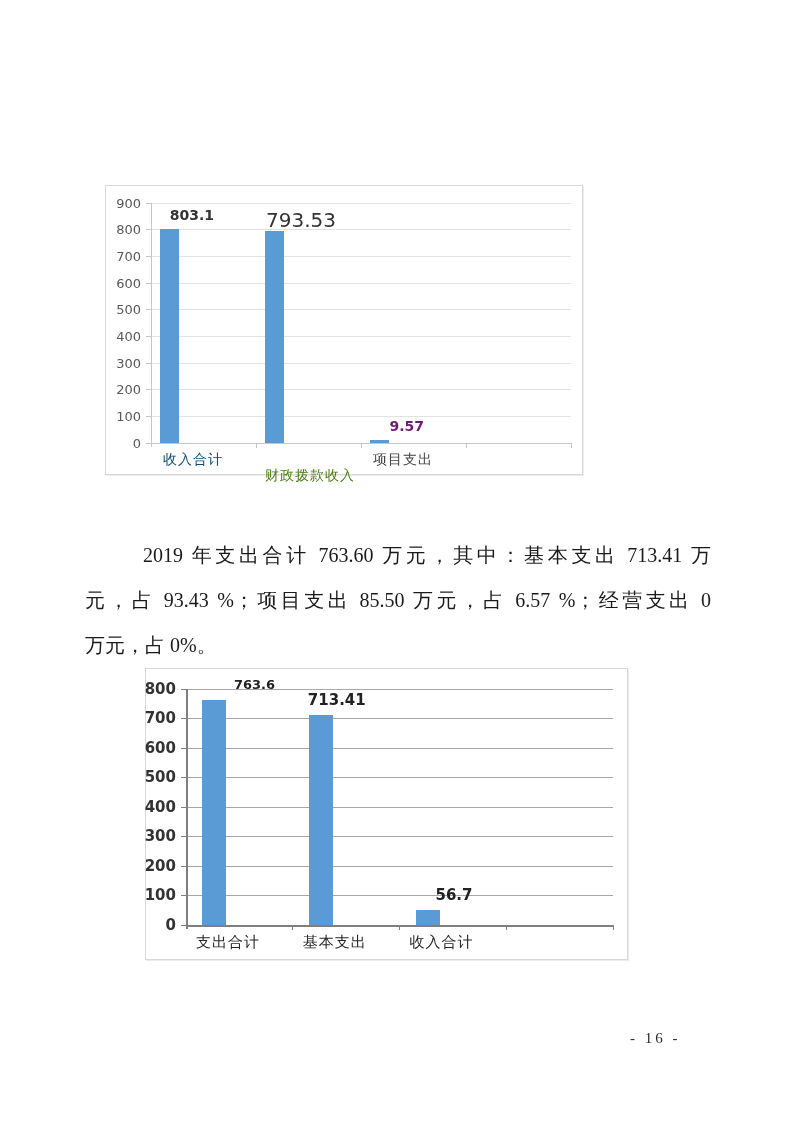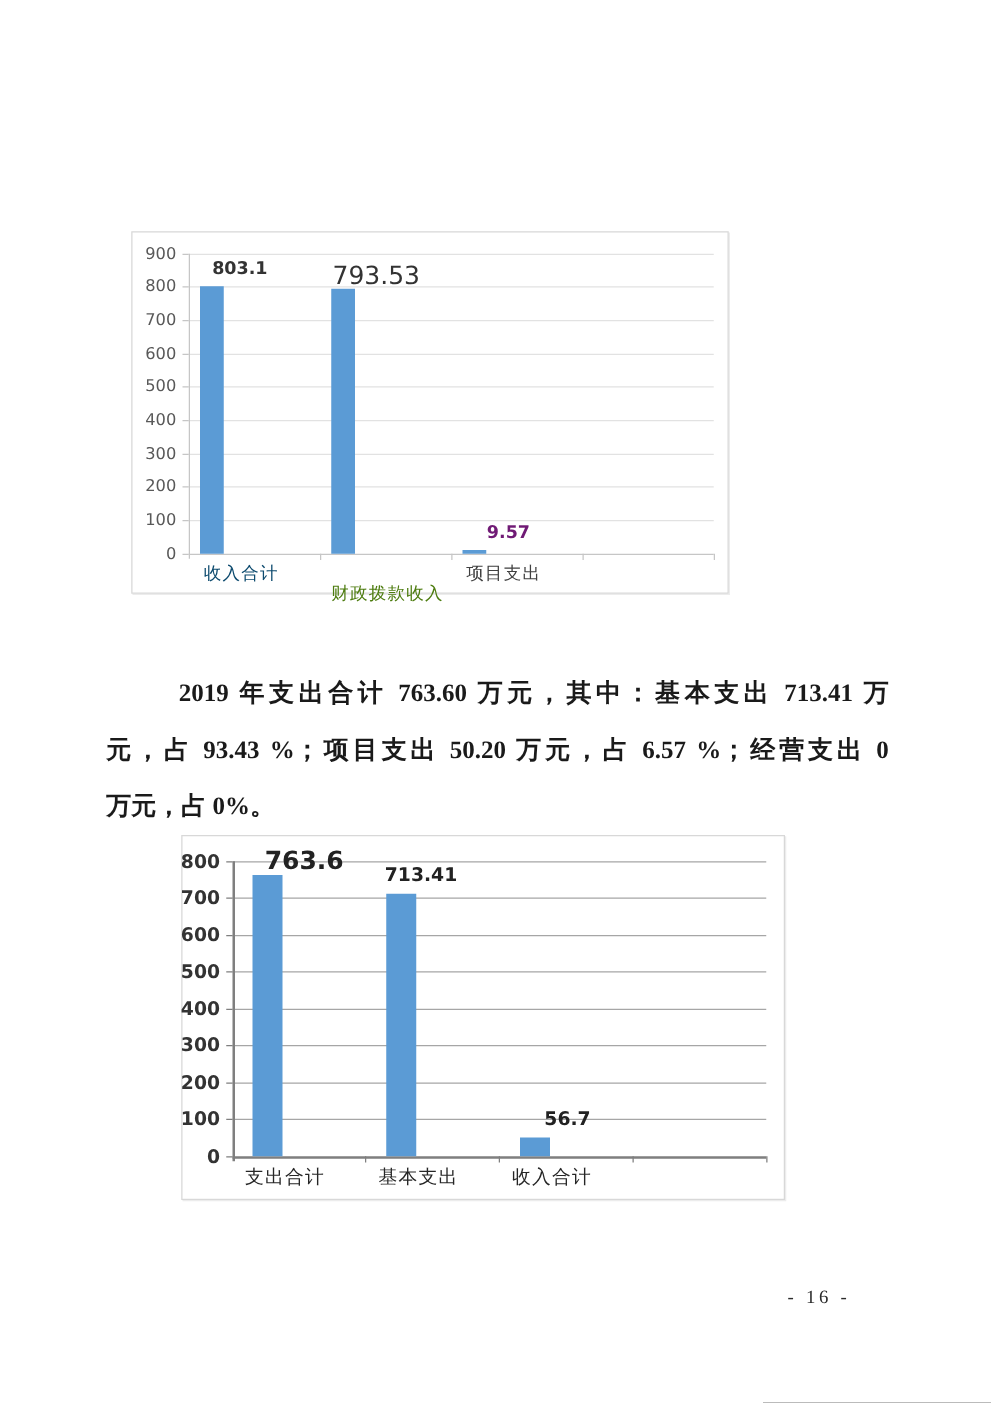--- a/index.html
+++ b/index.html
@@ -20,21 +20,21 @@
   .heading{
     position:absolute;left:143px;top:492px;margin:0;
     font-family:"Liberation Sans","DejaVu Sans",sans-serif;
     font-weight:700;font-size:21px;color:#111;
     letter-spacing:2px;
   }
   .para{
     position:absolute;left:85px;top:533px;width:626px;
     font-size:20px;
   }
-  .para p{margin:0;line-height:45px;white-space:nowrap;font-weight:bold;}
+  .para p{margin:0;line-height:45px;white-space:nowrap;}
   .para p.jline{white-space:normal;text-align:justify;text-align-last:justify;}
   .para p.indent{padding-left:58px;}
   .chart{
     position:absolute;background:#fff;
     border:1px solid #d8d8d8;
     box-shadow:1px 1px 0 #ececec;
   }
   .chart1{left:105px;top:185px;width:476px;height:288px;}
   .chart2{left:145px;top:668px;width:481px;height:290px;}
   .chart *{position:absolute;}
@@ -97,21 +97,21 @@
       <div class="val-label" style="left: 140px; top: 24.392px; width: 90px; font-size: 20px; font-weight: 400; color: rgb(51, 51, 51);">793.53</div>
       <div class="cat-label" style="left: 144px; top: 267px; width: 120px; font-size: 14px; color: #4d7c0f; letter-spacing: 1px; margin-top: 16px;">财政拨款收入</div>
       <div class="bar" style="left: 263.5px; top: 254.448px; width: 19px; height: 2.552px; background: rgb(91, 155, 213);"></div>
       <div class="val-label" style="left: 228px; top: 233.448px; width: 90px; font-size: 14px; font-weight: 600; color: #701a75;">9.57</div>
       <div class="cat-label" style="left: 237px; top: 267px; width: 120px; font-size: 14px; color: rgb(64, 64, 64); letter-spacing: 1px;">项目支出</div>
     </div>
 
 
   <div class="para">
     <p class="jline indent">2019 年支出合计 763.60 万元，其中：基本支出 713.41 万</p>
-    <p class="jline">元，占 93.43 %；项目支出 50.20 万元，占 6.57 %；经营支出 0</p>
+    <p class="jline">元，占 93.43 %；项目支出 85.50 万元，占 6.57 %；经营支出 0</p>
     <p>万元，占 0%。</p>
   </div>
 
   <div class="chart chart2" id="chart-1">
       <div class="ylabel" style="left: -22px; top: 248.5px; width: 52px; font-size: 15px; font-weight: 700; color: rgb(51, 51, 51);">0</div>
       <div class="tick" style="left: 35px; top: 255.5px; width: 5px; height: 1px; background: rgb(127, 127, 127);"></div>
       <div class="grid-line" style="left: 40px; top: 226px; width: 427px; height: 1px; background: rgb(166, 166, 166);"></div>
       <div class="ylabel" style="left: -22px; top: 219px; width: 52px; font-size: 15px; font-weight: 700; color: rgb(51, 51, 51);">100</div>
       <div class="tick" style="left: 35px; top: 226px; width: 5px; height: 1px; background: rgb(127, 127, 127);"></div>
       <div class="grid-line" style="left: 40px; top: 196.5px; width: 427px; height: 1px; background: rgb(166, 166, 166);"></div>
@@ -135,21 +135,21 @@
       <div class="grid-line" style="left: 40px; top: 19.5px; width: 427px; height: 1px; background: rgb(166, 166, 166);"></div>
       <div class="ylabel" style="left: -22px; top: 12.5px; width: 52px; font-size: 15px; font-weight: 700; color: rgb(51, 51, 51);">800</div>
       <div class="tick" style="left: 35px; top: 19.5px; width: 5px; height: 1px; background: rgb(127, 127, 127);"></div>
       <div class="axis-line" style="left: 40px; top: 20px; width: 2px; height: 240px; background: rgb(127, 127, 127);"></div>
       <div class="axis-line" style="left: 40px; top: 256px; width: 427px; height: 2px; background: rgb(127, 127, 127);"></div>
       <div class="tick" style="left: 146.25px; top: 256px; width: 1px; height: 5px; background: rgb(127, 127, 127);"></div>
       <div class="tick" style="left: 253px; top: 256px; width: 1px; height: 5px; background: rgb(127, 127, 127);"></div>
       <div class="tick" style="left: 359.75px; top: 256px; width: 1px; height: 5px; background: rgb(127, 127, 127);"></div>
       <div class="tick" style="left: 466.5px; top: 256px; width: 1px; height: 5px; background: rgb(127, 127, 127);"></div>
       <div class="bar" style="left: 56px; top: 30.738px; width: 24px; height: 225.262px; background: rgb(91, 155, 213);"></div>
-      <div class="val-label" style="left: 23px; top: 8.738px; width: 90px; font-size: 20px; font-weight: 700; color: rgb(34, 34, 34); padding-left: 16px;">763.6</div>
+      <div class="val-label" style="left: 23px; top: 8.738px; width: 90px; font-size: 13px; font-weight: 700; color: rgb(34, 34, 34); padding-left: 16px;">763.6</div>
       <div class="cat-label" style="left: 22px; top: 266px; width: 120px; font-size: 15px; color: rgb(38, 38, 38); letter-spacing: 1px;">支出合计</div>
       <div class="bar" style="left: 162.75px; top: 45.544px; width: 24px; height: 210.456px; background: rgb(91, 155, 213);"></div>
       <div class="val-label" style="left: 129.75px; top: 23.544px; width: 90px; font-size: 15px; font-weight: 700; color: rgb(34, 34, 34);">713.41</div>
       <div class="cat-label" style="left: 128.75px; top: 266px; width: 120px; font-size: 15px; color: rgb(38, 38, 38); letter-spacing: 1px;">基本支出</div>
       <div class="bar" style="left: 269.5px; top: 241.191px; width: 24px; height: 14.809px; background: rgb(91, 155, 213);"></div>
       <div class="val-label" style="left: 236.5px; top: 219.191px; width: 90px; font-size: 15px; font-weight: 700; color: rgb(34, 34, 34);">56.7</div>
       <div class="cat-label" style="left: 235.5px; top: 266px; width: 120px; font-size: 15px; color: rgb(38, 38, 38); letter-spacing: 1px;">收入合计</div>
     </div>
 
   <div class="pagenum">- 16 -</div>

